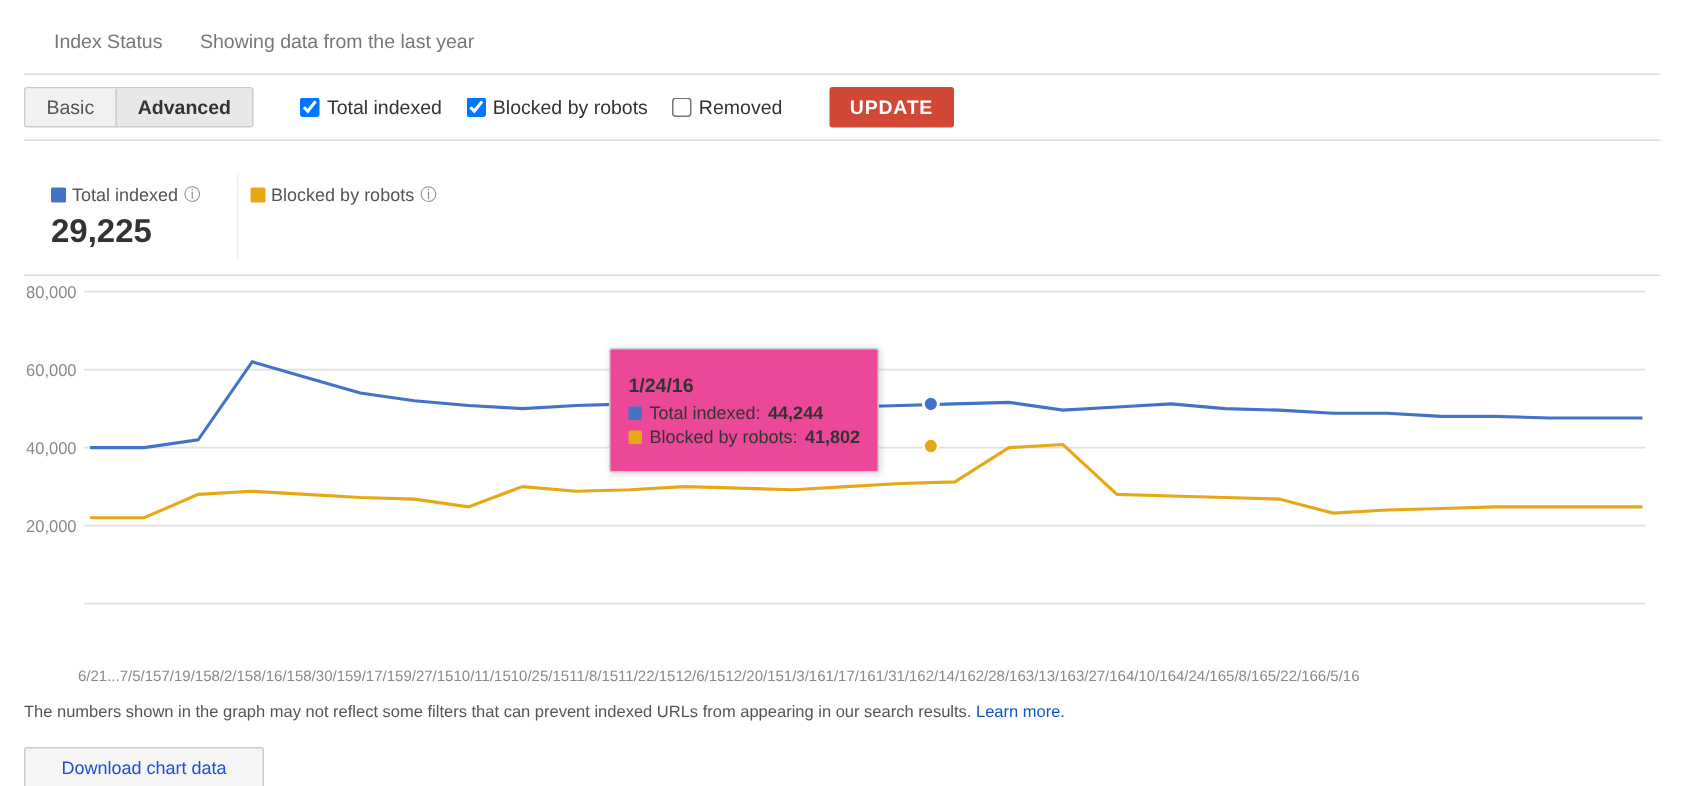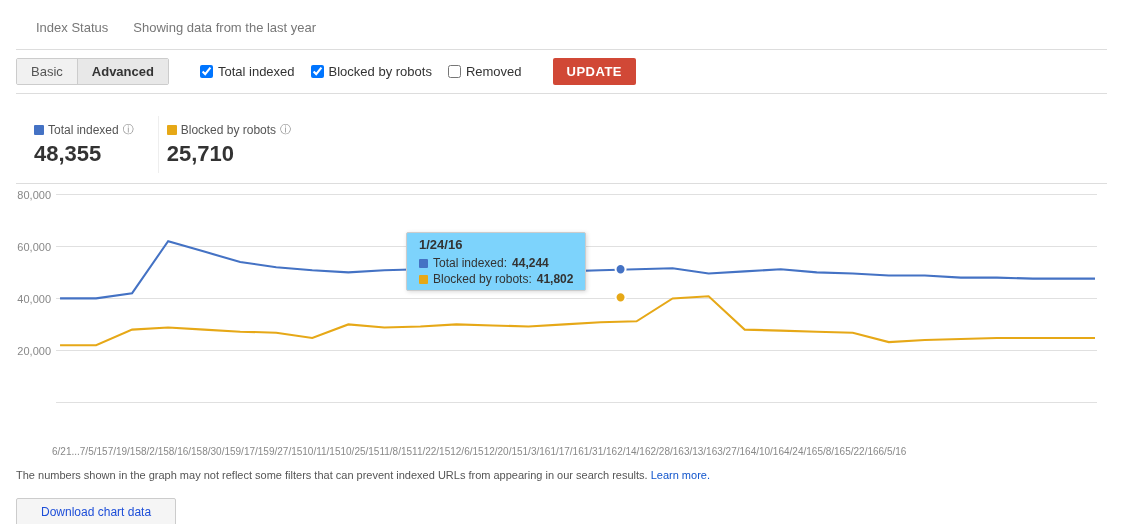--- a/index.html
+++ b/index.html
@@ -26,21 +26,21 @@
     .stat-label { font-size: 12px; color: #555; margin-bottom: 4px; display: flex; align-items: center; gap: 4px; }
     .stat-label .color-dot { width: 10px; height: 10px; display: inline-block; border-radius: 1px; }
     .stat-label .blue-dot { background: #4472c4; }
     .stat-label .orange-dot { background: #e6a817; }
     .stat-value { font-size: 22px; font-weight: bold; color: #333; }
     .help-icon { color: #888; font-size: 11px; cursor: pointer; }
 
     .chart-area { position: relative; width: 100%; height: 260px; margin: 0; }
     svg.chart { width: 100%; height: 100%; }
 
-    .tooltip-box { position: absolute; background: #7dd3fc; border: 1px solid #ccc; border-radius: 2px; padding: 4px 12px; font-size: 12px; box-shadow: 1px 1px 4px rgba(0,0,0,0.15); pointer-events: none; top: 48px; left: 390px; }
+    .tooltip-box { position: absolute; background: #ec4899; border: 1px solid #ccc; border-radius: 2px; padding: 16px 12px; font-size: 12px; box-shadow: 1px 1px 4px rgba(0,0,0,0.15); pointer-events: none; top: 48px; left: 390px; }
     .tooltip-box .tooltip-date { font-size: 13px; font-weight: bold; margin-bottom: 4px; }
     .tooltip-line { display: flex; align-items: center; gap: 5px; margin-top: 2px; }
     .tooltip-dot { width: 9px; height: 9px; border-radius: 1px; display: inline-block; }
 
     .x-axis-labels { display: flex; justify-content: flex-start; padding: 2px 0 0 36px; font-size: 10px; color: #888; }
 
     .footer-note { font-size: 11px; color: #555; margin-top: 10px; line-height: 1.5; }
     .footer-note a { color: #1155cc; text-decoration: none; }
 
     .download-btn { margin-top: 14px; padding: 6px 24px; font-size: 12px; background: #f5f5f5; border: 1px solid #ccc; border-radius: 2px; cursor: pointer; color: #1d4ed8; }
@@ -80,29 +80,28 @@
 </div>
 
 
 <div class="stats-row">
   <div class="stat-box">
     <div class="stat-label">
       <span class="color-dot blue-dot"></span>
       <span>Total indexed</span>
       <span class="help-icon">ⓘ</span>
     </div>
-    <div class="stat-value">48,355</div>
+    <div class="stat-value">29,225</div>
   </div>
   <div class="stat-box">
     <div class="stat-label">
       <span class="color-dot orange-dot"></span>
       <span>Blocked by robots</span>
       <span class="help-icon">ⓘ</span>
     </div>
-    <div class="stat-value">25,710</div>
   </div>
 </div>
 
 
 <div class="chart-area">
   <svg class="chart" viewBox="0 0 1090 250" preserveAspectRatio="none">
 
     <line x1="40" y1="10" x2="1080" y2="10" stroke="#e0e0e0" stroke-width="1"></line>
     <line x1="40" y1="60" x2="1080" y2="60" stroke="#e0e0e0" stroke-width="1"></line>
     <line x1="40" y1="110" x2="1080" y2="110" stroke="#e0e0e0" stroke-width="1"></line>

